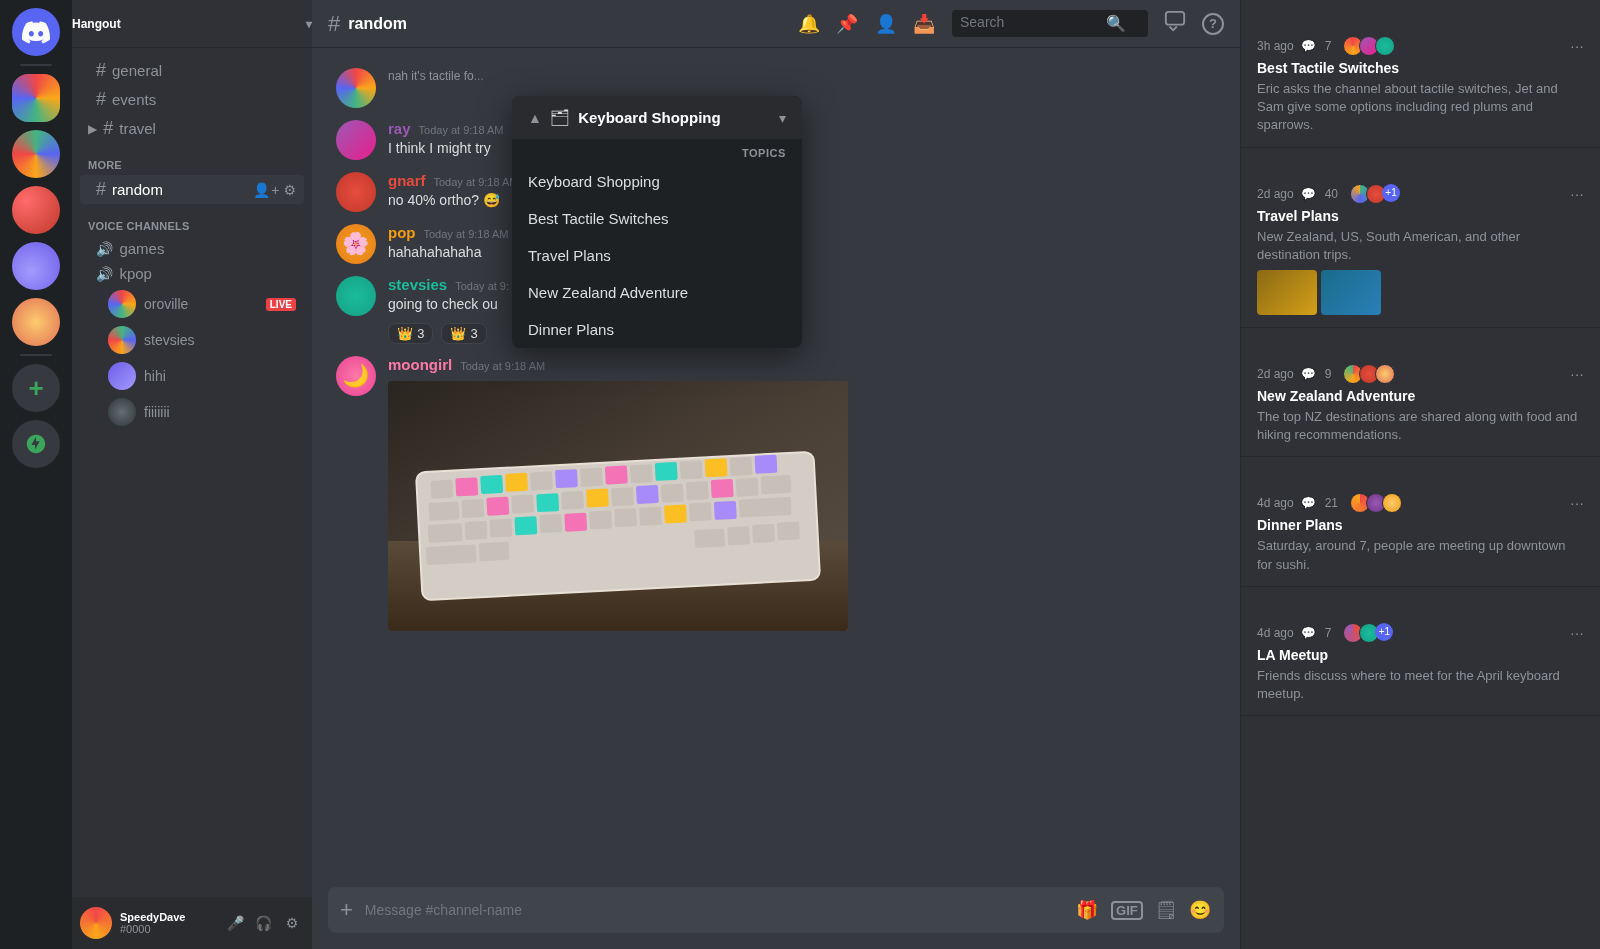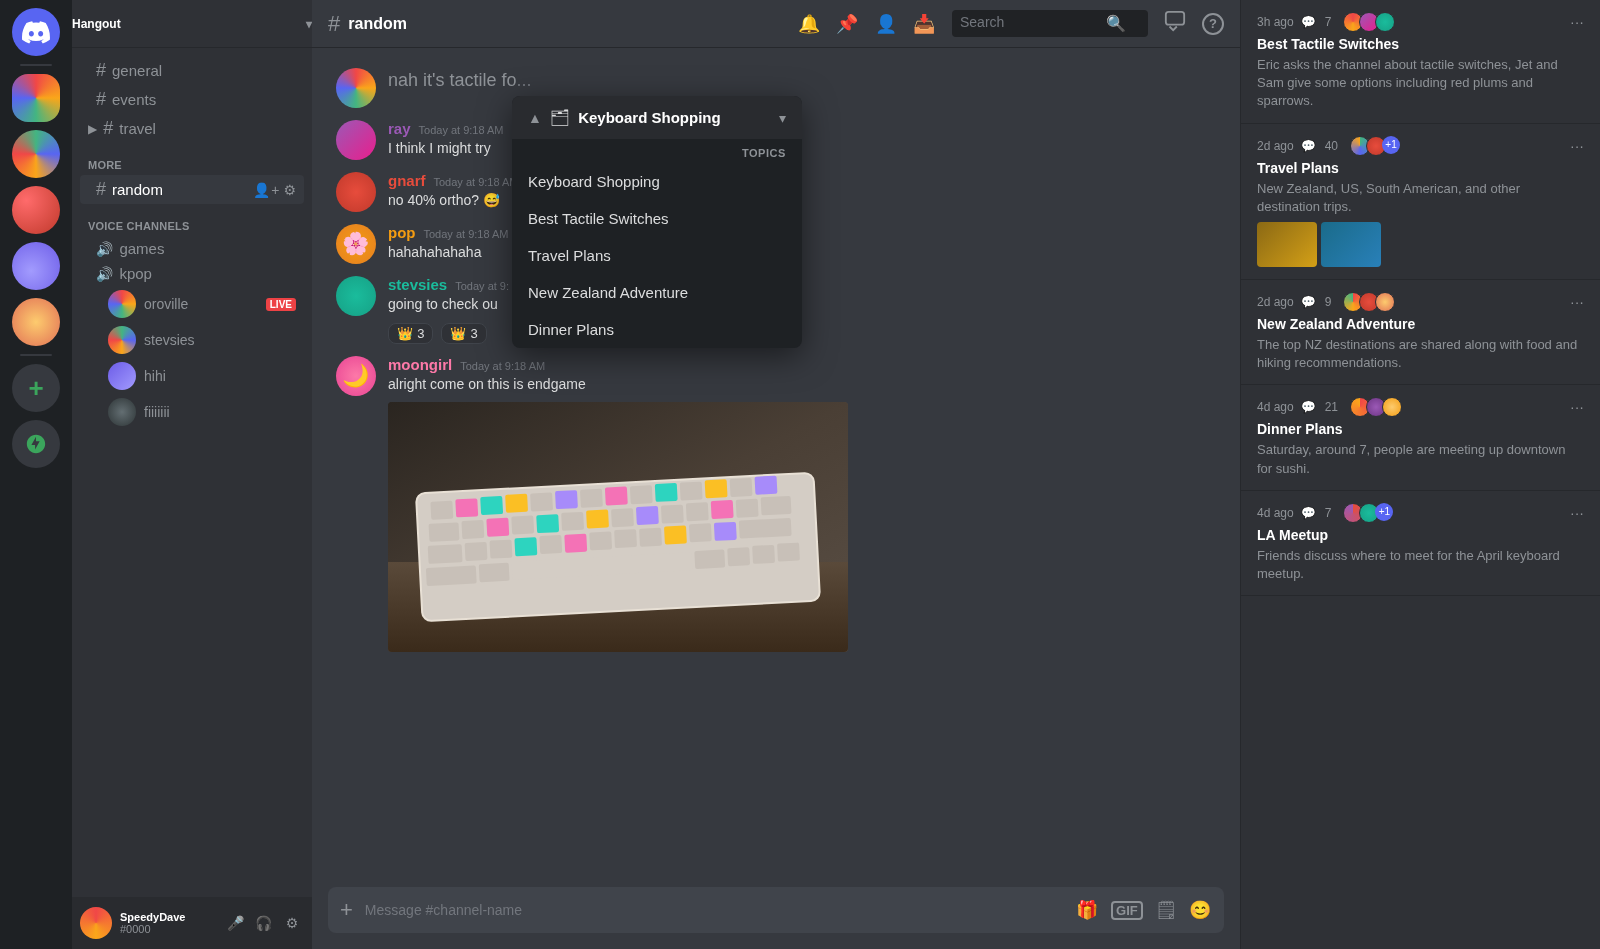--- a/index.html
+++ b/index.html
@@ -204,21 +204,21 @@
       border-left: 1px solid #26282c;
       display: flex;
       flex-direction: column;
       flex-shrink: 0;
     }
     .thread-item {
       padding: 12px 16px;
       border-bottom: 1px solid #26282c;
       cursor: pointer;
     }
-    .thread-meta { display: flex; align-items: center; gap: 8px; margin-bottom: 4px; font-size: 12px; color: #8e9297; }
+    .thread-meta { display: flex; align-items: center; gap: 8px; margin-bottom: 4px; font-size: 12px; color: #8e9297; margin-top: 24px; }
     .thread-title { font-weight: 700; font-size: 14px; color: #fff; margin-bottom: 4px; }
     .thread-desc { font-size: 13px; color: #8e9297; line-height: 1.4; }
     .thread-images { display: flex; gap: 4px; margin-top: 6px; }
     .thread-img { width: 60px; height: 45px; border-radius: 4px; background: #40444b; }
     .plus-badge { background: #5865f2; color: white; border-radius: 50%; width: 18px; height: 18px; font-size: 10px; display: flex; align-items: center; justify-content: center; }
     .msg-more { color: #8e9297; font-size: 14px; margin-left: auto; cursor: pointer; }
 
     
     .topic-popup {
       position: absolute;
@@ -406,21 +406,21 @@
       </span>
       <span class="header-icon" style="width:22px;height:22px;border:2px solid #8e9297;border-radius:50%;display:flex;align-items:center;justify-content:center;font-size:13px;font-weight:700;">?</span>
     </div>
   </div>
 
   <div class="messages-area" style="position:relative;">
 
     <div class="message">
       <div class="msg-avatar circle-gradient-1"></div>
       <div class="msg-content">
-        <div class="msg-text" style="color:#8e9297; font-size:18px;">nah it's tactile fo<span style="color:#72767d;">...</span></div>
+        <div class="msg-text" style="color:#8e9297; font-size:12px;">nah it's tactile fo<span style="color:#72767d;">...</span></div>
       </div>
     </div>
 
     <div class="message">
       <div class="msg-avatar" style="background: linear-gradient(135deg, #9b59b6, #e91e8c); border-radius:50%;"></div>
       <div class="msg-content">
         <div class="msg-header">
           <span class="msg-author" style="color:#9b59b6;">ray</span>
           <span class="msg-time">Today at 9:18 AM</span>
         </div>
@@ -471,21 +471,20 @@
       </div>
     </div>
 
     <div class="message">
       <div class="msg-avatar" style="background: radial-gradient(circle, #fd79a8, #e84393); border-radius:50%; display:flex;align-items:center;justify-content:center;font-size:22px;">🌙</div>
       <div class="msg-content">
         <div class="msg-header">
           <span class="msg-author" style="color:#fd79a8;">moongirl</span>
           <span class="msg-time">Today at 9:18 AM</span>
         </div>
-        <div class="msg-text">alright come on this is endgame</div>
 
         <div class="keyboard-img">
           <svg width="460" height="250" viewBox="0 0 460 250" xmlns="http://www.w3.org/2000/svg">
             <defs>
               <linearGradient id="bg" x1="0" y1="0" x2="1" y2="1">
                 <stop offset="0%" stop-color="#2a2520"></stop>
                 <stop offset="50%" stop-color="#4a3f35"></stop>
                 <stop offset="100%" stop-color="#5a4f45"></stop>
               </linearGradient>
               <linearGradient id="desk" x1="0" y1="0" x2="0" y2="1">

